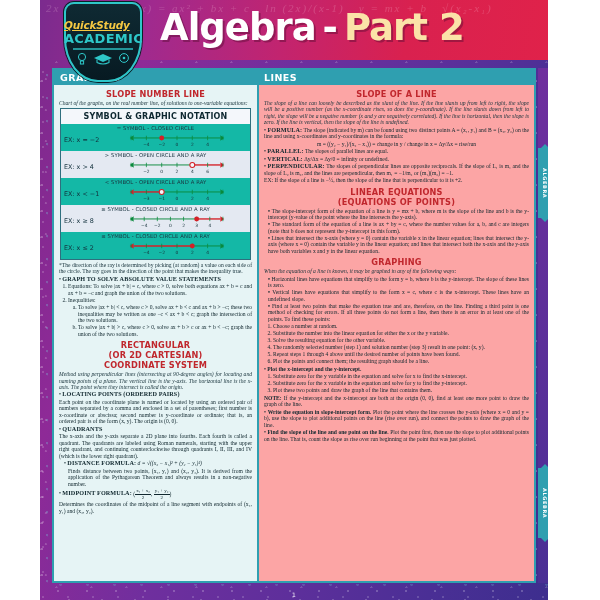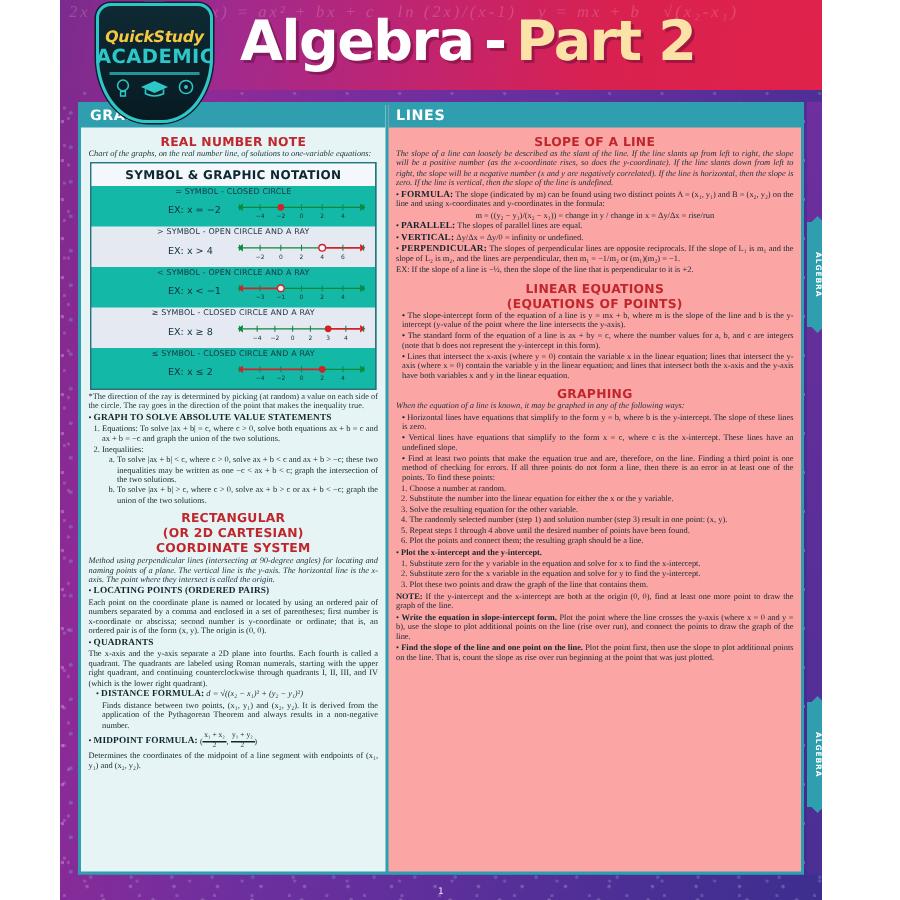--- a/index.html
+++ b/index.html
@@ -74,23 +74,23 @@
     background:linear-gradient(#0f2a33,#071a22);
     border:2.5px solid #2ec7c9;
     border-radius:10px 10px 34px 34px / 10px 10px 44px 44px;
     box-shadow:0 0 0 1px #0a2128;
   }
   .logo-cap{
     position:absolute;left:50%;top:-1px;transform:translateX(-50%);
     width:16px;height:9px;background:#0f2a33;border:1.5px solid #2ec7c9;border-radius:3px;
   }
   .logo-qs{
-    position:absolute;left:0;right:0;top:17px;text-align:center;
+    position:absolute;left:0;right:0;top:17px;
     font-family:"DejaVu Sans", sans-serif;font-style:italic;font-weight:bold;
-    font-size:10.5px;color:#f5c842;letter-spacing:-.2px;
+    font-size:10.5px;color:#f5c842;letter-spacing:-.2px;text-decoration:underline;
   }
   .logo-ac{
     position:absolute;left:0;right:0;top:29px;text-align:center;
     font-family:"DejaVu Sans", sans-serif;font-weight:bold;
     font-size:13px;color:#2ec7c9;letter-spacing:.3px;
   }
   .logo-rule{position:absolute;left:9px;right:9px;top:46px;height:1.5px;background:#2ec7c9;opacity:.7;}
   .logo-icons{
     position:absolute;left:0;right:0;top:50px;height:26px;
     display:flex;align-items:flex-start;justify-content:center;gap:5px;
@@ -150,21 +150,21 @@
   .tbl-h{
     text-align:center;font-family:"DejaVu Sans", sans-serif;font-weight:bold;
     font-size:8px;color:#0d2730;padding:2.5px 0 3px 0;background:#f4f7fb;letter-spacing:.2px;
   }
   .nrow{padding:1px 3px 2px 3px;}
   .nrow.alt{background:#e4e9f2;}
   .ncap{
     text-align:center;font-family:"DejaVu Sans", sans-serif;font-size:5.3px;
     color:#1a3440;letter-spacing:.1px;margin-bottom:1px;
   }
-  .nline{display:flex;align-items:center;gap:3px;margin-left:48px;}
+  .nline{display:flex;align-items:center;gap:3px;}
   .nex{
     font-family:"DejaVu Sans", sans-serif;font-size:6.4px;color:#12303c;
     width:40px;flex:none;white-space:nowrap;
   }
   .nsvg{flex:1;}
 
   
   .tabs{
     position:absolute;left:498px;top:68px;width:14px;height:515px;
     background:linear-gradient(#6f2f9e,#4a2f95);
@@ -231,21 +231,21 @@
       </div>
     </div>
 
     <div class="frame">
 
       <div class="col col-left">
         <div class="sec-banner">
           <span>GRAPHING</span>
         </div>
         <div class="body">
-          <h3 class="sub">REAL NUMBER NOTE</h3>
+          <h3 class="sub">SLOPE NUMBER LINE</h3>
           <div class="ital">Chart of the graphs, on the real number line, of solutions to one-variable equations:</div>
 
           <div class="tbl">
             <div class="tbl-h">SYMBOL &amp; GRAPHIC NOTATION</div>
             <div id="numlines">
                 <div class="nrow">
                   <div class="ncap">= SYMBOL - CLOSED CIRCLE</div>
                   <div class="nline">
                     <div class="nex">EX:  x = −2</div>
                     <svg viewBox="0 0 120 20" class="nsvg" height="17">

